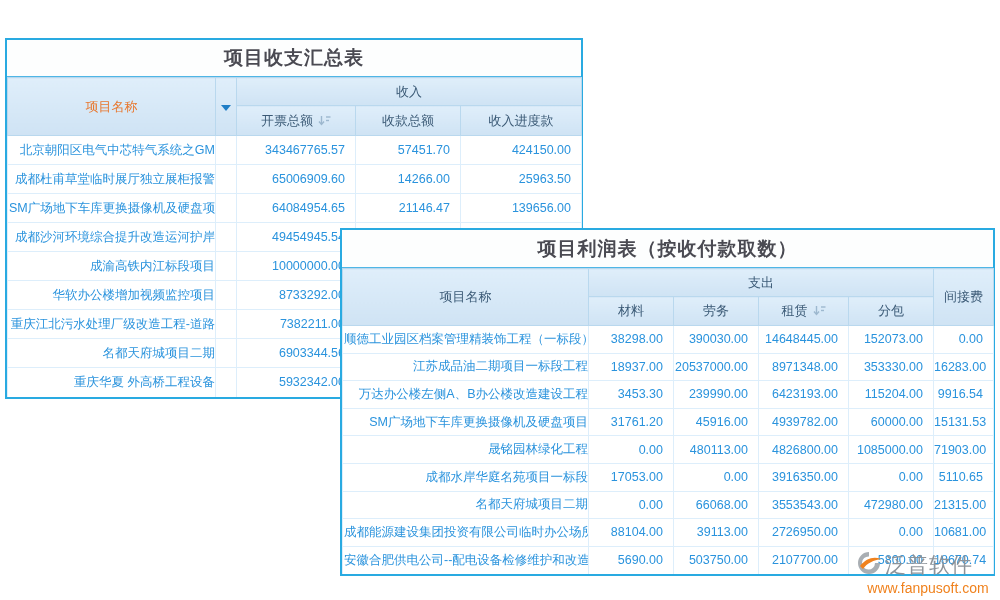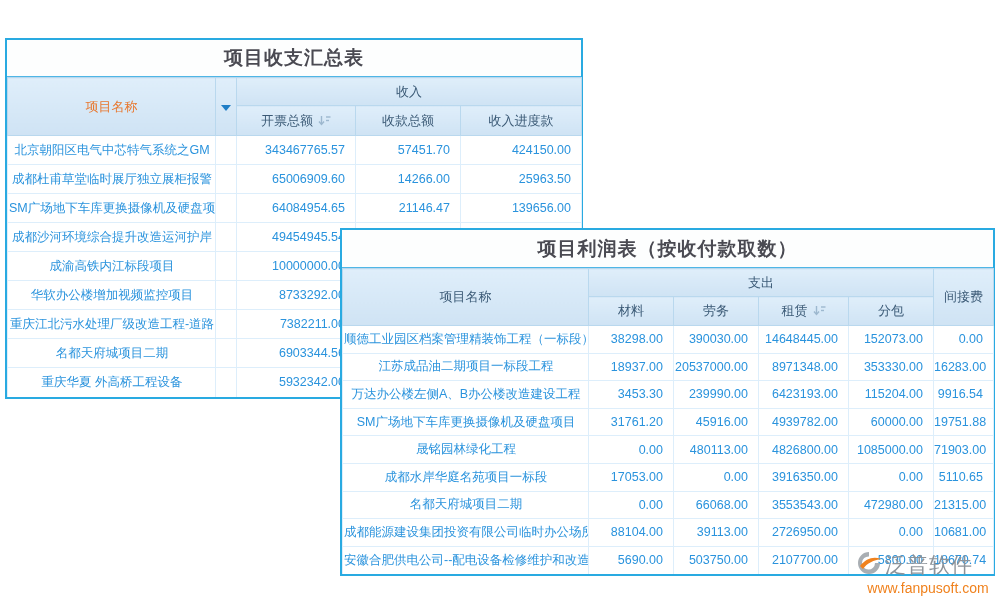--- a/index.html
+++ b/index.html
@@ -23,21 +23,21 @@
              border:1px solid #b9d8ee; text-align:center; }
   thead tr.group-row th { height:28px;font-family:Liberation Serif, serif; }
   thead tr.sub-row th   { height:30px; }
   .card-bottom thead tr.sub-row th { height:29px; }
   th.project-th { color:#e8772e; font-size:13px; }
 
   tbody td { border-top:1px solid #ddeefb; border-left:1px solid #ddeefb;
              border-right:1px solid #ddeefb; color:#2a93dd; font-size:12.5px;
              background:#ffffff; height:29px; }
   .card-bottom tbody td { height:27.6px; }
-  td.name-cell { text-align:center; padding-left:1px;margin-left:16px; }
+  td.name-cell { text-align:right; padding-left:1px;margin-left:16px; }
   td.num-cell  { text-align:right; padding-right:10px; }
 
   .sort-icon { display:inline-block; vertical-align:-1px; margin-left:5px; }
   .caret { display:inline-block; width:0; height:0; border-left:5px solid transparent;
            border-right:5px solid transparent; border-top:6px solid #1f7ec6; }
 
   .watermark { position:absolute; left:856px; top:550px; width:144px; z-index:5;
                text-align:center; line-height:1.1; }
   .wm-row { display:flex; align-items:center; justify-content:flex-start; gap:3px; }
   .wm-brand { font-size:21px; font-weight:normal; color:#8d9399; letter-spacing:1px; }
@@ -200,21 +200,21 @@
           <td class="num-cell">6423193.00</td>
           <td class="num-cell">115204.00</td>
           <td class="num-cell">9916.54</td>
         </tr>
         <tr>
           <td class="name-cell">SM广场地下车库更换摄像机及硬盘项目</td>
           <td class="num-cell">31761.20</td>
           <td class="num-cell">45916.00</td>
           <td class="num-cell">4939782.00</td>
           <td class="num-cell">60000.00</td>
-          <td class="num-cell">19751.88</td>
+          <td class="num-cell">15131.53</td>
         </tr>
         <tr>
           <td class="name-cell">晟铭园林绿化工程</td>
           <td class="num-cell">0.00</td>
           <td class="num-cell">480113.00</td>
           <td class="num-cell">4826800.00</td>
           <td class="num-cell">1085000.00</td>
           <td class="num-cell">71903.00</td>
         </tr>
         <tr>

